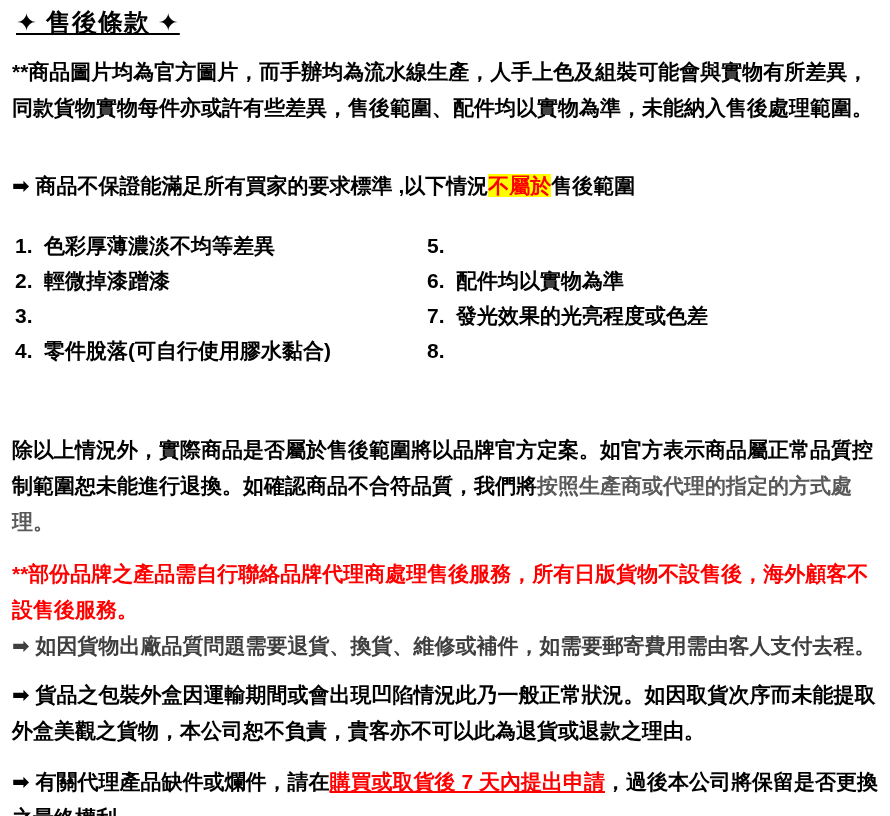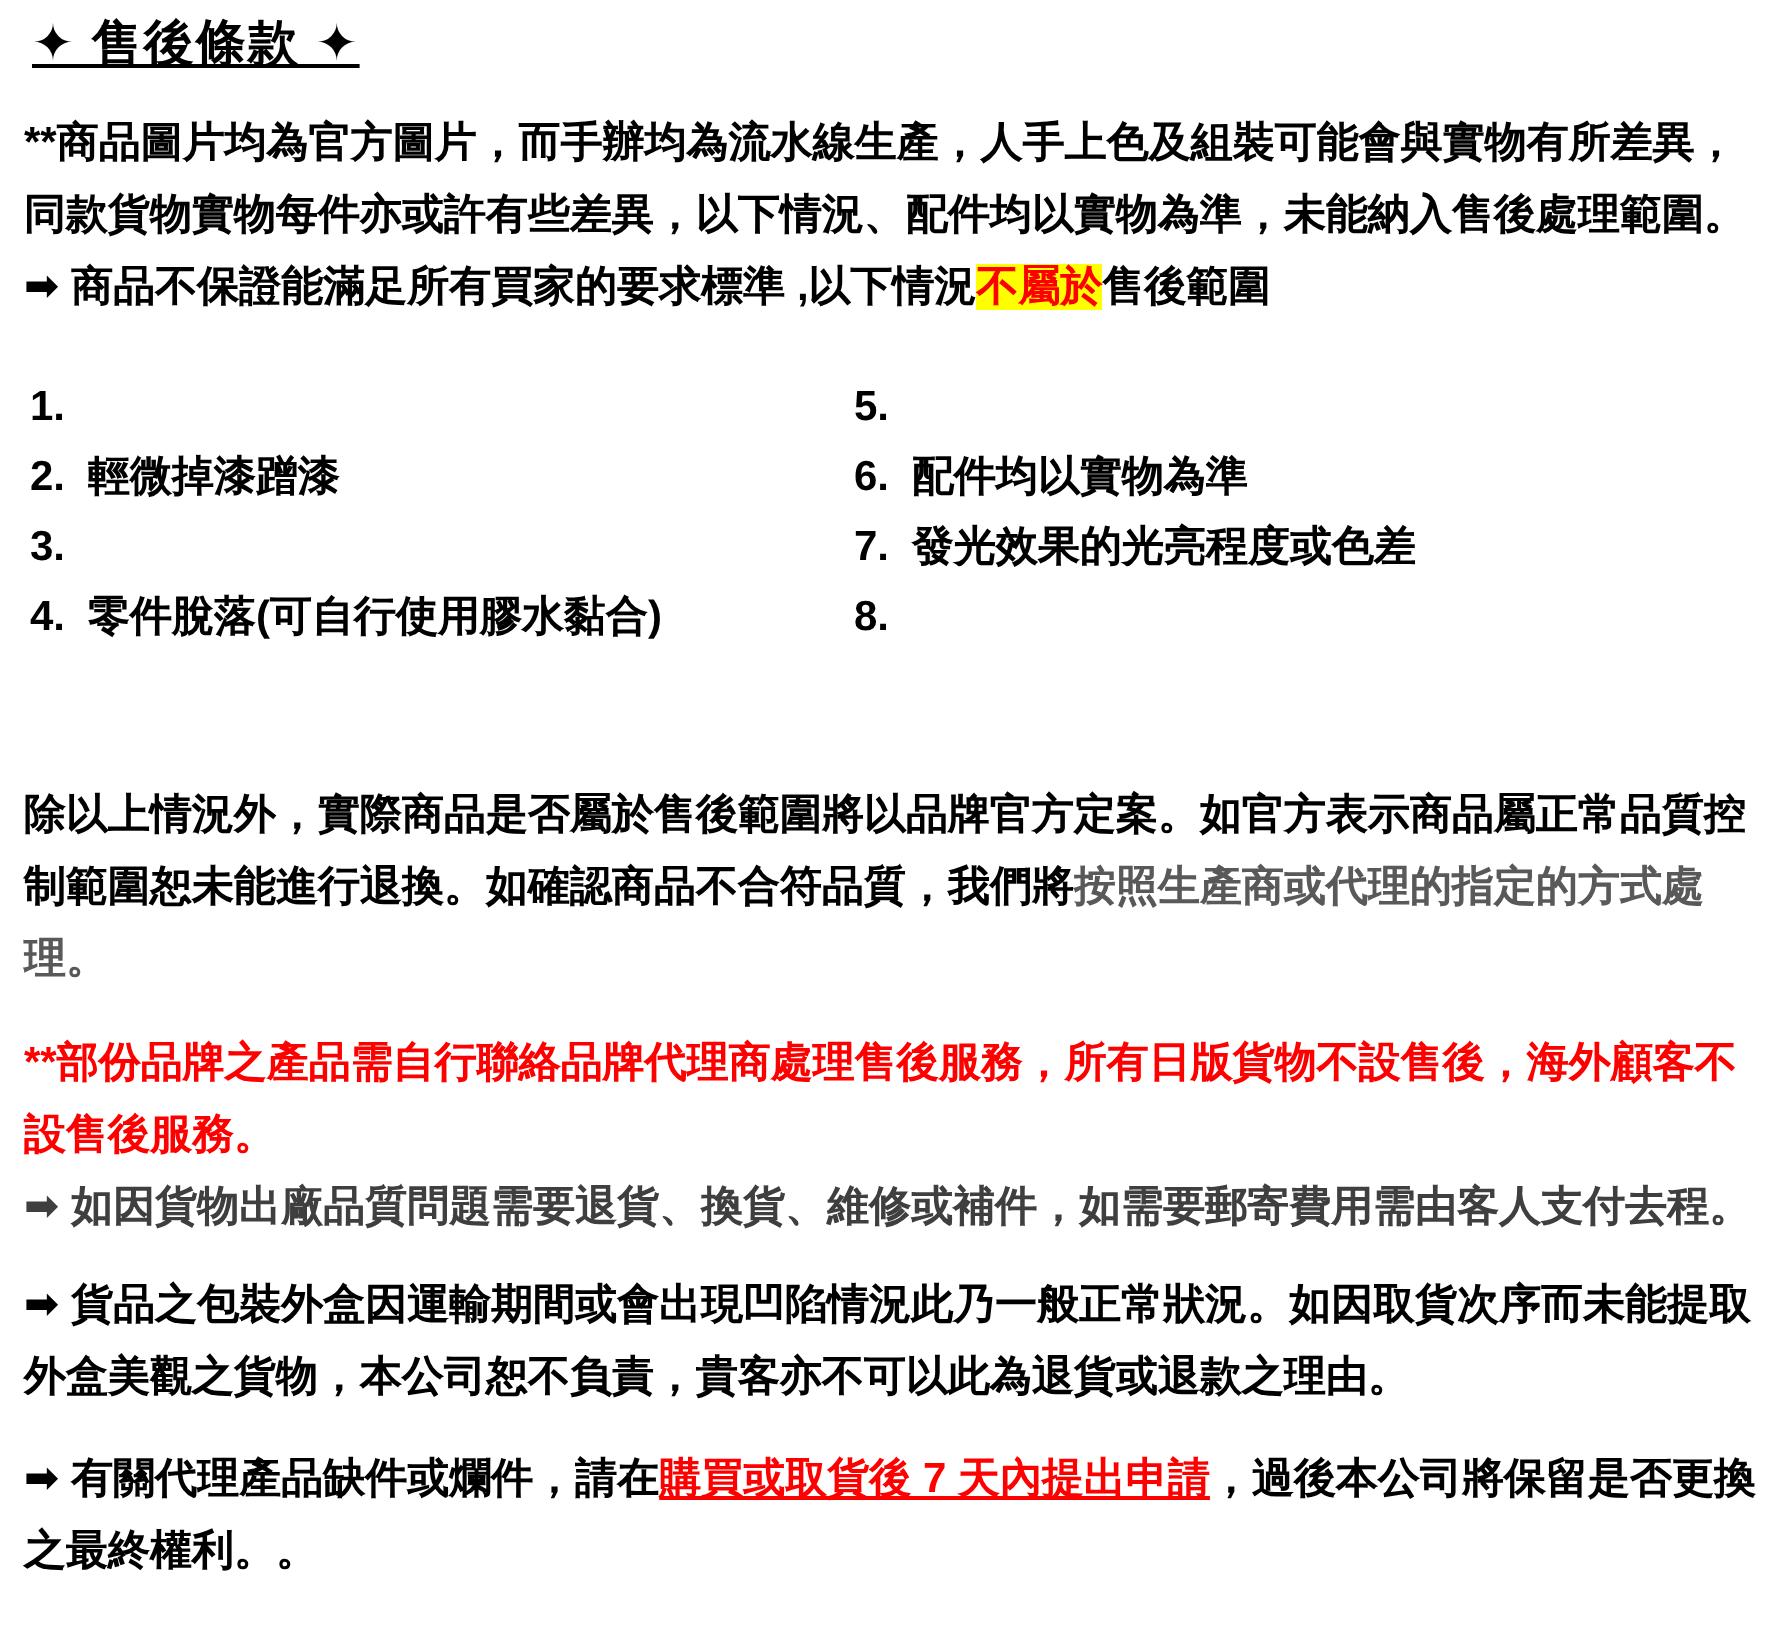--- a/index.html
+++ b/index.html
@@ -16,21 +16,21 @@
   }
   .title {
     font-size: 25px;
     text-decoration: underline;
     margin-left: 4px;
     letter-spacing: 1px;
     line-height: 28px;
   }
   p.block { line-height: 36px; }
   .intro { margin-top: 18px; width: 866px; }
-  .standards { }
+  .standards { margin-top: 42px; }
   .arrow {
     display: inline-block;
     margin-right: 6px;
     font-weight: bold;
   }
   .hl { background: #ffff00; color: #ff0000; }
   .excl-list {
     margin-top: 24px;
     display: grid;
     grid-template-columns: 412px auto;
@@ -54,27 +54,28 @@
     color: #ff0000;
     text-decoration: underline;
     text-decoration-color: #ff0000;
   }
 </style>
 </head>
 <body>
 
 <h1 class="title">✦ 售後條款 ✦</h1>
 
-<p class="block intro">**商品圖片均為官方圖片，而手辦均為流水線生產，人手上色及組裝可能會與實物有所差異，同款貨物實物每件亦或許有些差異，以下情況、配件均以實物為準，未能納入售後處理範圍。</p>
+<p class="block intro">**商品圖片均為官方圖片，而手辦均為流水線生產，人手上色及組裝可能會與實物有所差異，同款貨物實物每件亦或許有些差異，售後範圍、配件均以實物為準，未能納入售後處理範圍。</p>
 
 <p class="block standards"><span class="arrow">➡</span><span>商品不保證能滿足所有買家的要求標準 ,以下情況</span><span class="hl">不屬於</span><span>售後範圍</span></p>
 
 <div class="excl-list">
   <div class="li">
     <span class="num">1.</span>
+    <span>色彩厚薄濃淡不均等差異</span>
   </div>
   <div class="li">
     <span class="num">2.</span>
     <span>輕微掉漆蹭漆</span>
   </div>
   <div class="li">
     <span class="num">3.</span>
   </div>
   <div class="li">
     <span class="num">4.</span>

